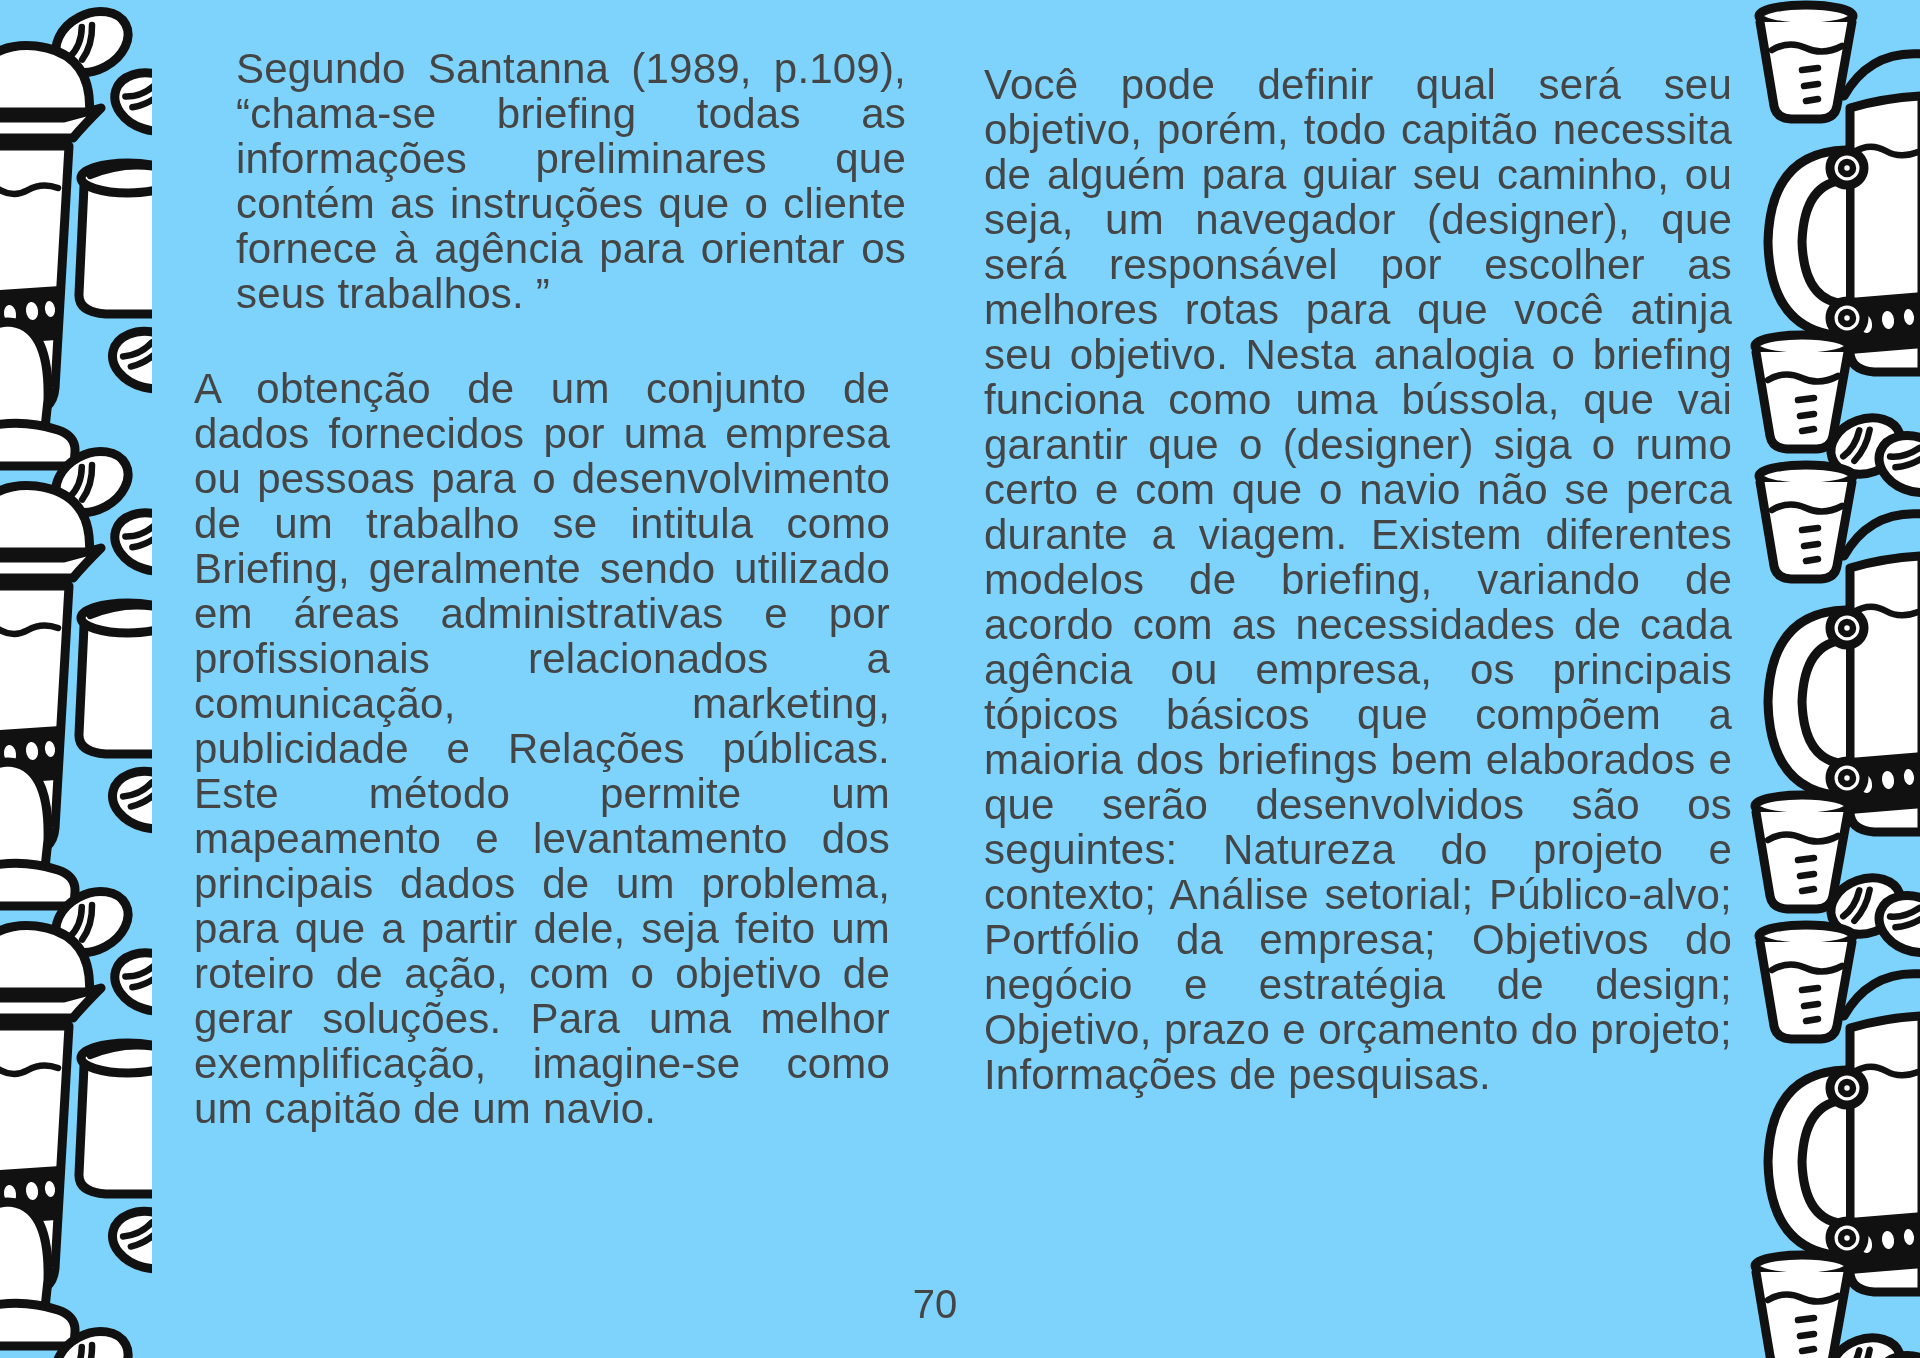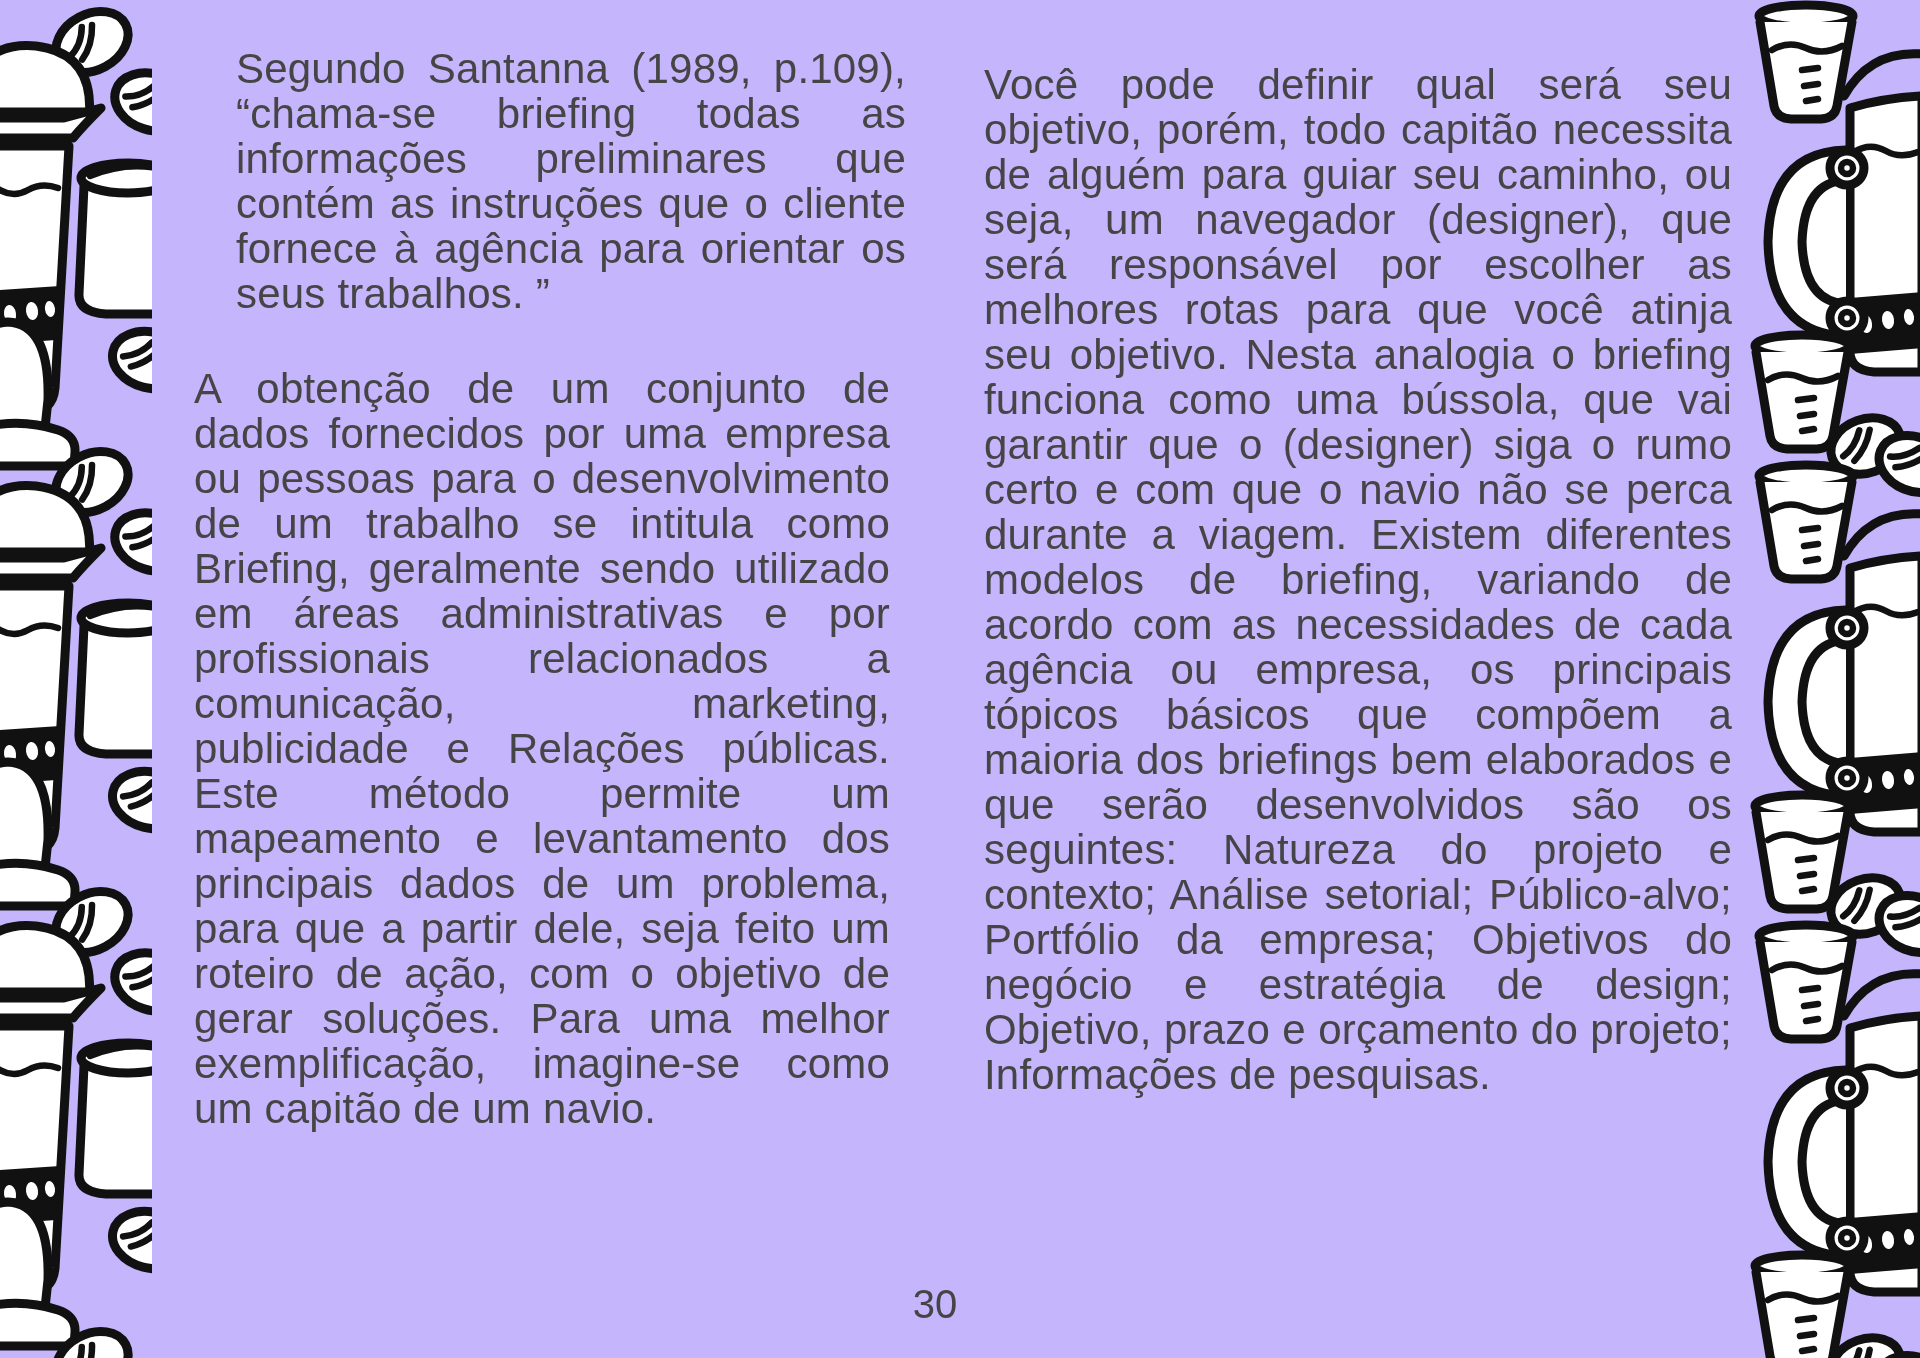--- a/index.html
+++ b/index.html
@@ -3,21 +3,21 @@
 <meta charset="utf-8">
 <style>
   html,body{margin:0;padding:0;}
   body{
     width:1920px;height:1358px;
     background:#ffffff;
     overflow:hidden;
     position:relative;
     font-family:"Liberation Sans", sans-serif;
   }
-  .page{position:absolute;inset:0;background:#c4b5fd;text-decoration:underline;}
+  .page{position:absolute;inset:0;background:#7dd3fc;text-decoration:underline;}
   .border-strip{position:absolute;top:0;bottom:0;overflow:hidden;}
   .border-strip.left{left:0;width:152px;}
   .border-strip.right{right:0;width:172px;}
   .border-strip svg{display:block;}
   .content{
     position:absolute;
     left:178px;top:46px;
     width:1570px;
     display:flex;
     gap:62px;
@@ -144,15 +144,15 @@
   <div class="content">
     <div class="col-left">
       <p class="quote">Segundo Santanna (1989, p.109), “chama-se briefing todas as informações preliminares que contém as instruções que o cliente fornece à agência para orientar os seus trabalhos. ”</p>
       <p class="body">A obtenção de um conjunto de dados fornecidos por uma empresa ou pessoas para o desenvolvimento de um trabalho se intitula como Briefing, geralmente sendo utilizado em áreas administrativas e por profissionais relacionados a comunicação, marketing, publicidade e Relações públicas. Este método permite um mapeamento e levantamento dos principais dados de um problema, para que a partir dele, seja feito um roteiro de ação, com o objetivo de gerar soluções. Para uma melhor exemplificação, imagine-se como um capitão de um navio.</p>
     </div>
     <div class="col-right">
       <p class="body">Você pode definir qual será seu objetivo, porém, todo capitão necessita de alguém para guiar seu caminho, ou seja, um navegador (designer), que será responsável por escolher as melhores rotas para que você atinja seu objetivo. Nesta analogia o briefing funciona como uma bússola, que vai garantir que o (designer) siga o rumo certo e com que o navio não se perca durante a viagem. Existem diferentes modelos de briefing, variando de acordo com as necessidades de cada agência ou empresa, os principais tópicos básicos que compõem a maioria dos briefings bem elaborados e que serão desenvolvidos são os seguintes: Natureza do projeto e contexto; Análise setorial; Público-alvo; Portfólio da empresa; Objetivos do negócio e estratégia de design; Objetivo, prazo e orçamento do projeto; Informações de pesquisas.</p>
     </div>
   </div>
 
-  <div class="pagenum">30</div>
+  <div class="pagenum">70</div>
 
 </div>
 
 </body></html>

